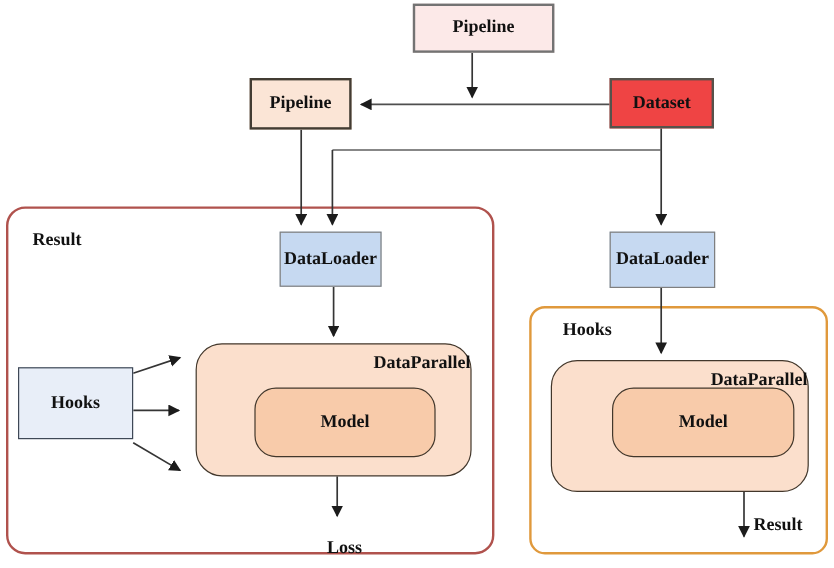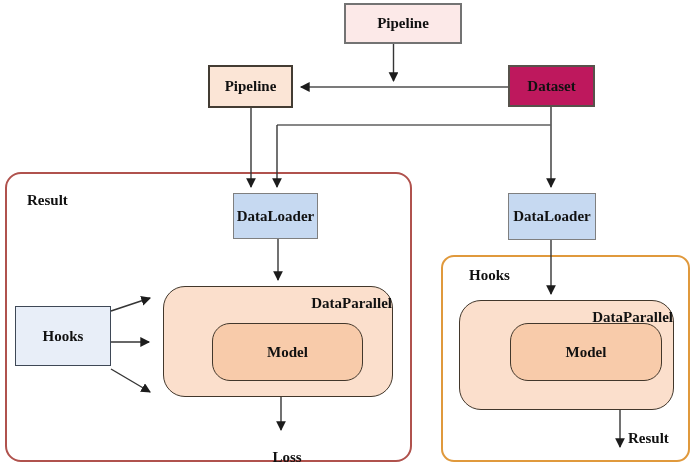--- a/index.html
+++ b/index.html
@@ -70,21 +70,21 @@
   </svg>
 
   <div class="node pipeline" style="background: rgb(252, 233, 232);">
     <span>Pipeline</span>
   </div>
 
   <div class="node sampler" style="background: rgb(251, 229, 214);">
     <span>Pipeline</span>
   </div>
 
-  <div class="node dataset" style="background: #be185d;">
+  <div class="node dataset" style="background: #ef4444;">
     <span>Dataset</span>
   </div>
 
   <div class="node dl-train" style="background: rgb(198, 217, 241);">
     <span>DataLoader</span>
   </div>
 
   <div class="node dl-test" style="background: rgb(198, 217, 241);">
     <span>DataLoader</span>
   </div>

